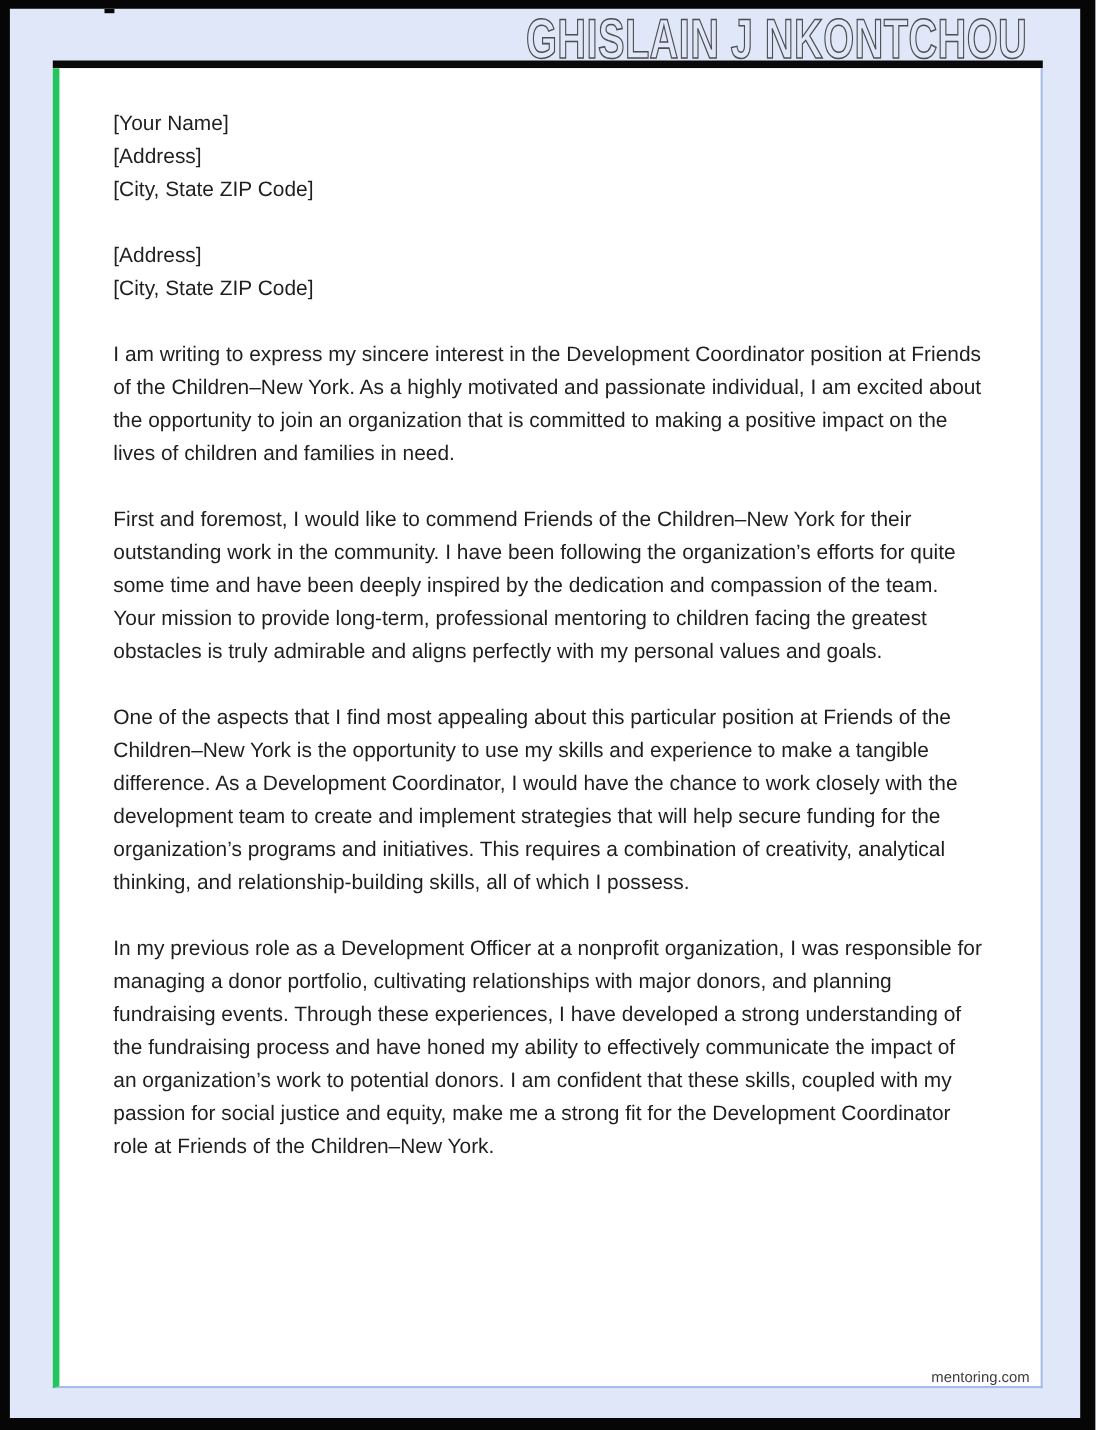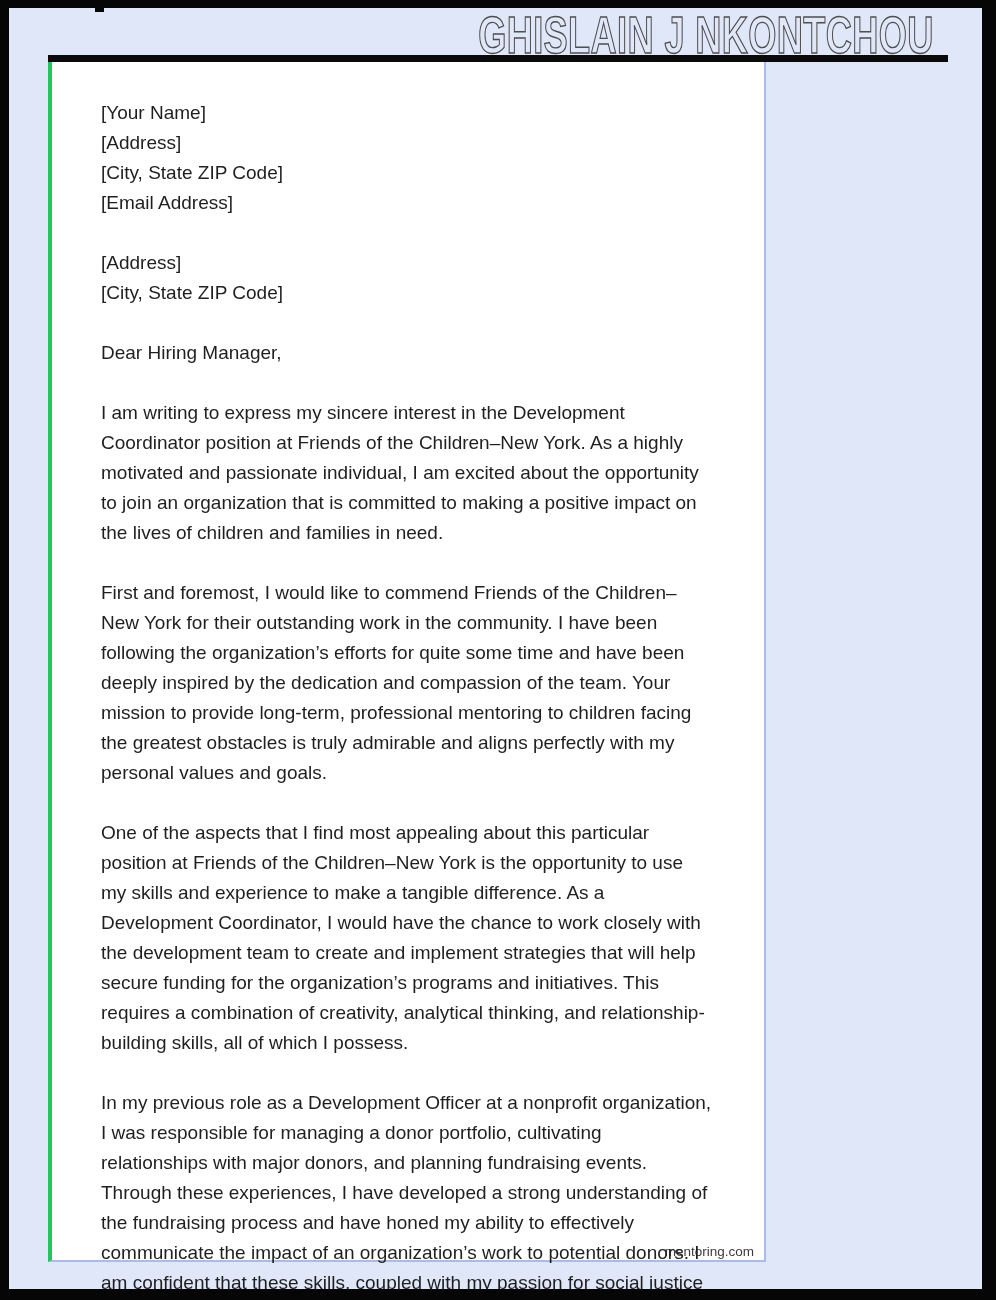--- a/index.html
+++ b/index.html
@@ -50,24 +50,24 @@
   .header-divider {
     position: absolute;
     top: 47px; left: 39px;
     width: 900px; height: 7px;
     background: #0a0a0a;
   }
 
   .page {
     position: absolute;
     top: 54px; left: 39px;
-    width: 718px; height: 1200px;
+    width: 900px; height: 1200px;
     box-sizing: border-box;
     background: #ffffff;
-    border-left: 4px solid #22c55e;
+    border-left: 6px solid #22c55e;
     border-right: 2px solid #a9bce7;
     border-bottom: 2px solid #a9bce7;
     overflow: visible;
   }
 
   .letter {
     position: relative;
     z-index: 1;
     padding: 36px 52px 0 49px; 
     font-size: 19px;
@@ -102,29 +102,27 @@
   <div class="header-divider"></div>
 
   <div class="page">
 
     <div class="letter">
 
       <p>
         <span class="addr-line">[Your Name]</span>
         <span class="addr-line">[Address]</span>
         <span class="addr-line">[City, State ZIP Code]</span>
-        <span class="addr-line">[Email Address]</span>
       </p>
 
       <p>
         <span class="addr-line">[Address]</span>
         <span class="addr-line">[City, State ZIP Code]</span>
       </p>
 
-      <p>Dear Hiring Manager,</p>
 
       <p>I am writing to express my sincere interest in the Development Coordinator position at Friends of the Children–New York. As a highly motivated and passionate individual, I am excited about the opportunity to join an organization that is committed to making a positive impact on the lives of children and families in need.</p>
 
       <p>First and foremost, I would like to commend Friends of the Children–New York for their outstanding work in the community. I have been following the organization’s efforts for quite some time and have been deeply inspired by the dedication and compassion of the team. Your mission to provide long-term, professional mentoring to children facing the greatest obstacles is truly admirable and aligns perfectly with my personal values and goals.</p>
 
       <p>One of the aspects that I find most appealing about this particular position at Friends of the Children–New York is the opportunity to use my skills and experience to make a tangible difference. As a Development Coordinator, I would have the chance to work closely with the development team to create and implement strategies that will help secure funding for the organization’s programs and initiatives. This requires a combination of creativity, analytical thinking, and relationship-building skills, all of which I possess.</p>
 
       <p>In my previous role as a Development Officer at a nonprofit organization, I was responsible for managing a donor portfolio, cultivating relationships with major donors, and planning fundraising events. Through these experiences, I have developed a strong understanding of the fundraising process and have honed my ability to effectively communicate the impact of an organization’s work to potential donors. I am confident that these skills, coupled with my passion for social justice and equity, make me a strong fit for the Development Coordinator role at Friends of the Children–New York.</p>
 
     </div>

